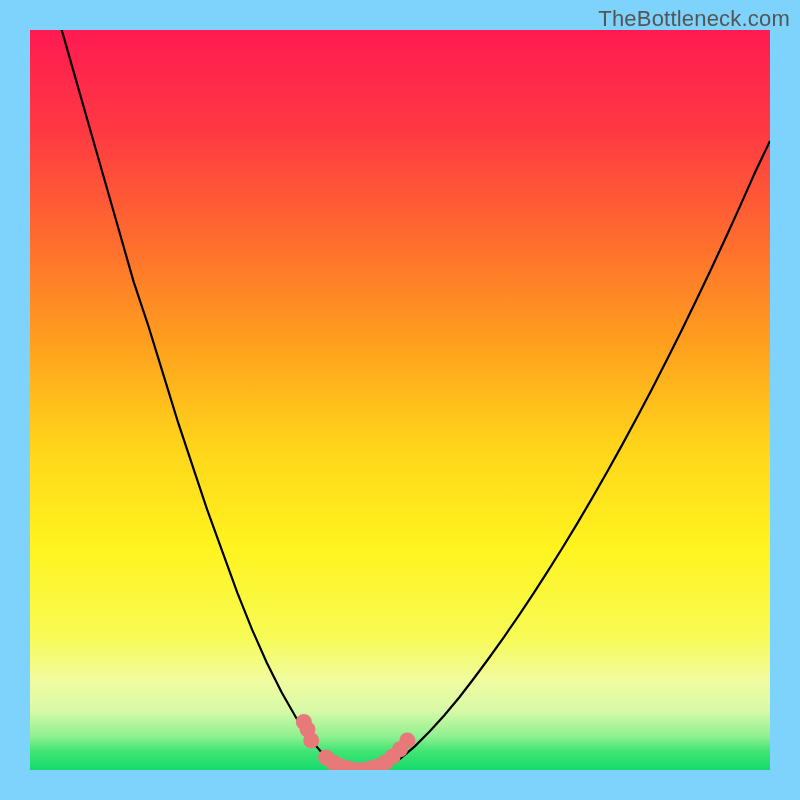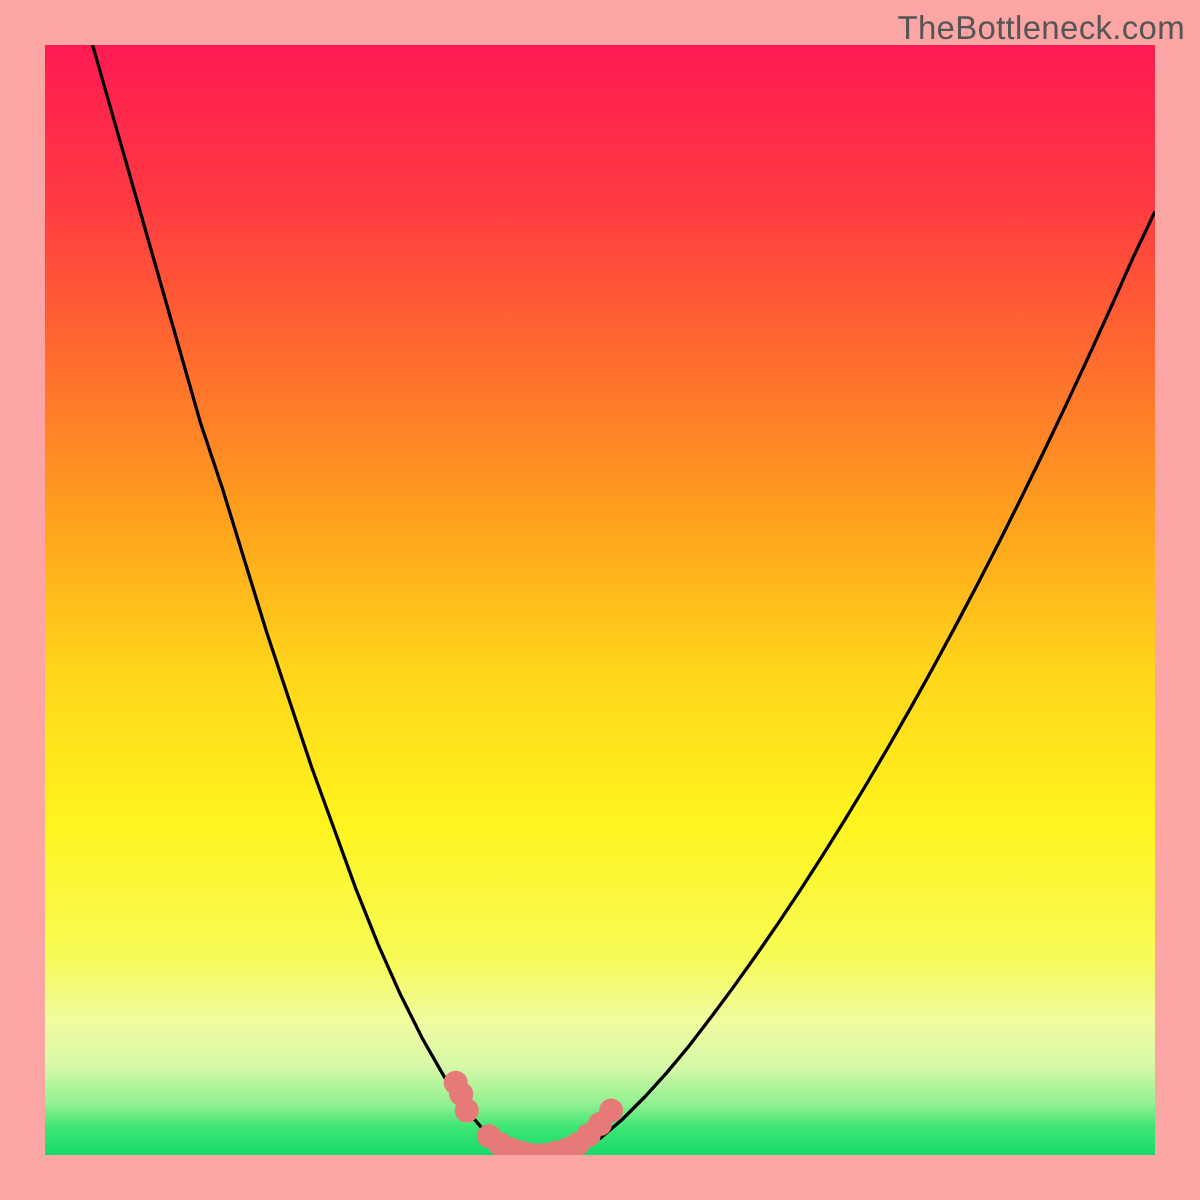--- a/index.html
+++ b/index.html
@@ -10,21 +10,21 @@
     background: #000;
     overflow: hidden;
     font-family: Arial, Helvetica, sans-serif;
   }
   .frame {
     position: absolute;
     left: 0;
     top: 0;
     width: 800px;
     height: 800px;
-    background: #fca5a5;
+    background: #7dd3fc;
   }
   .plot-area {
     position: absolute;
     left: 30px;
     top: 30px;
     width: 740px;
     height: 740px;
     overflow: hidden;
   }
   .gradient {

